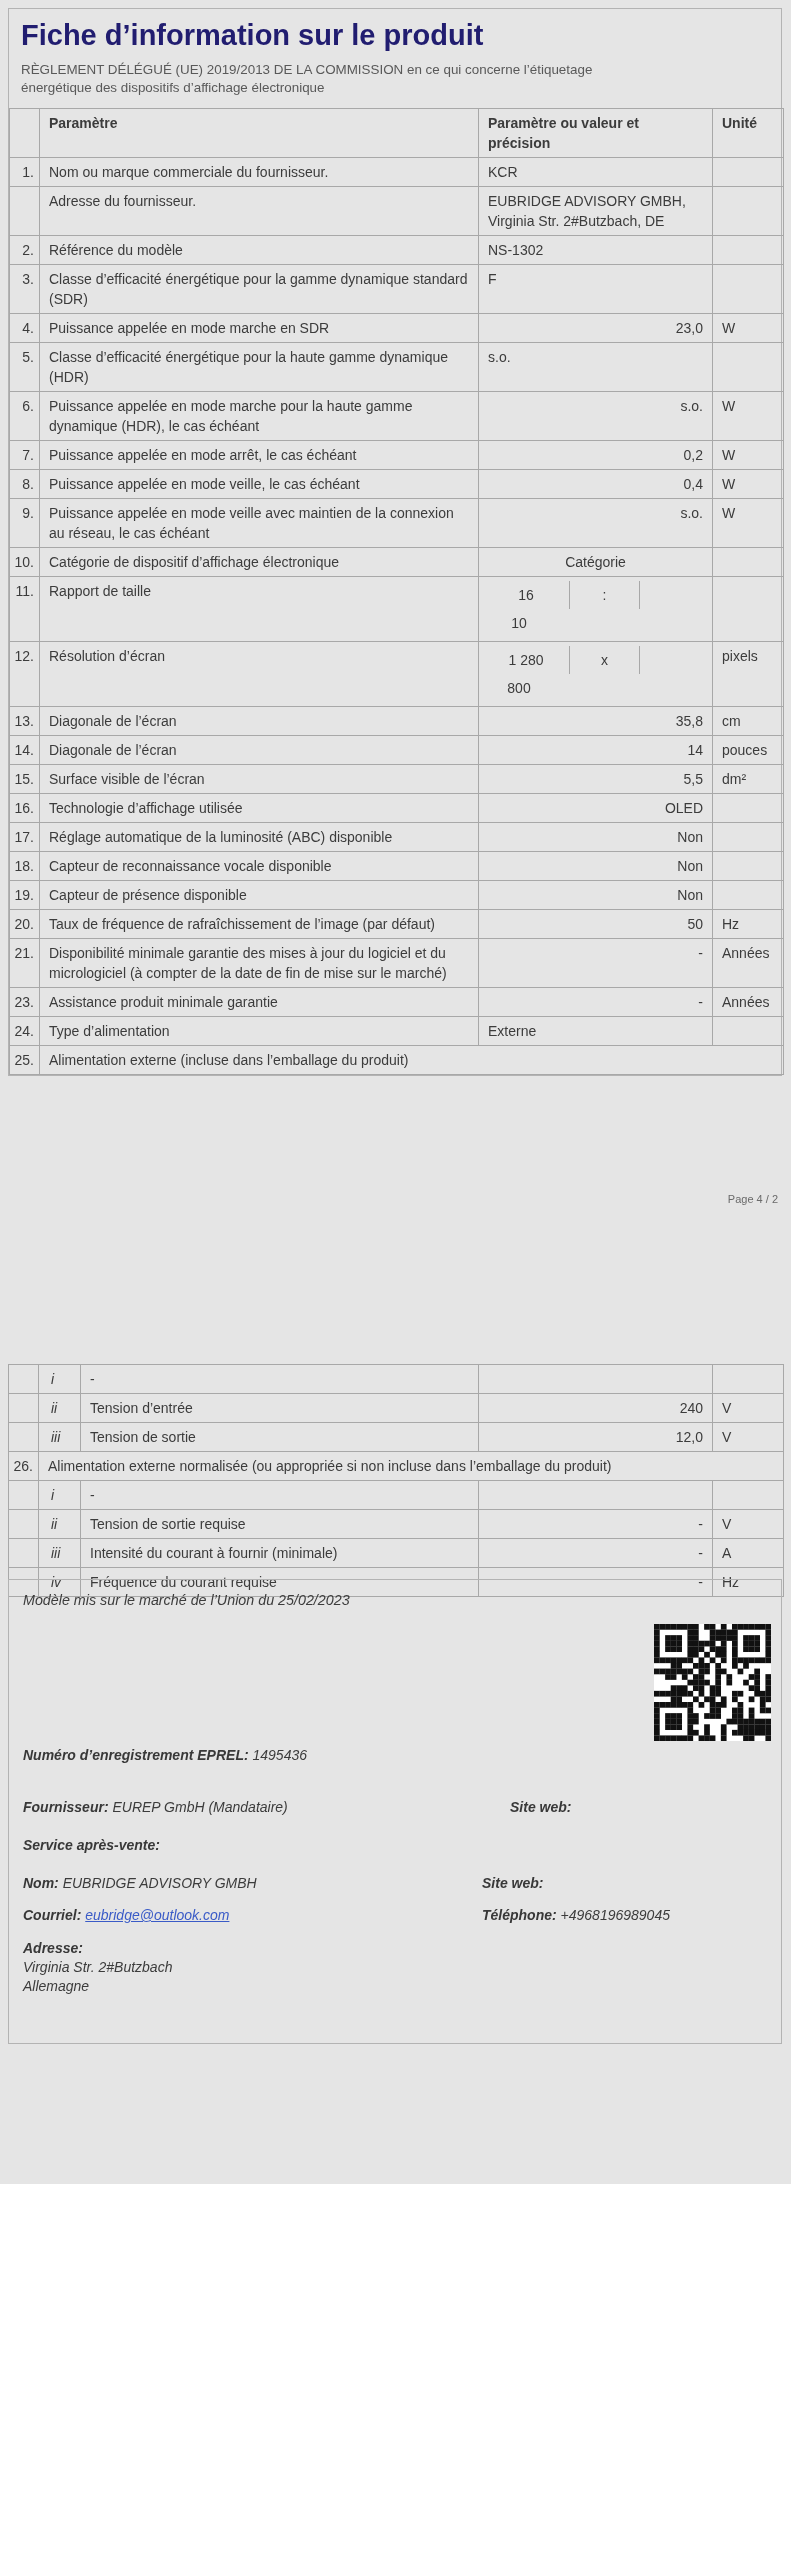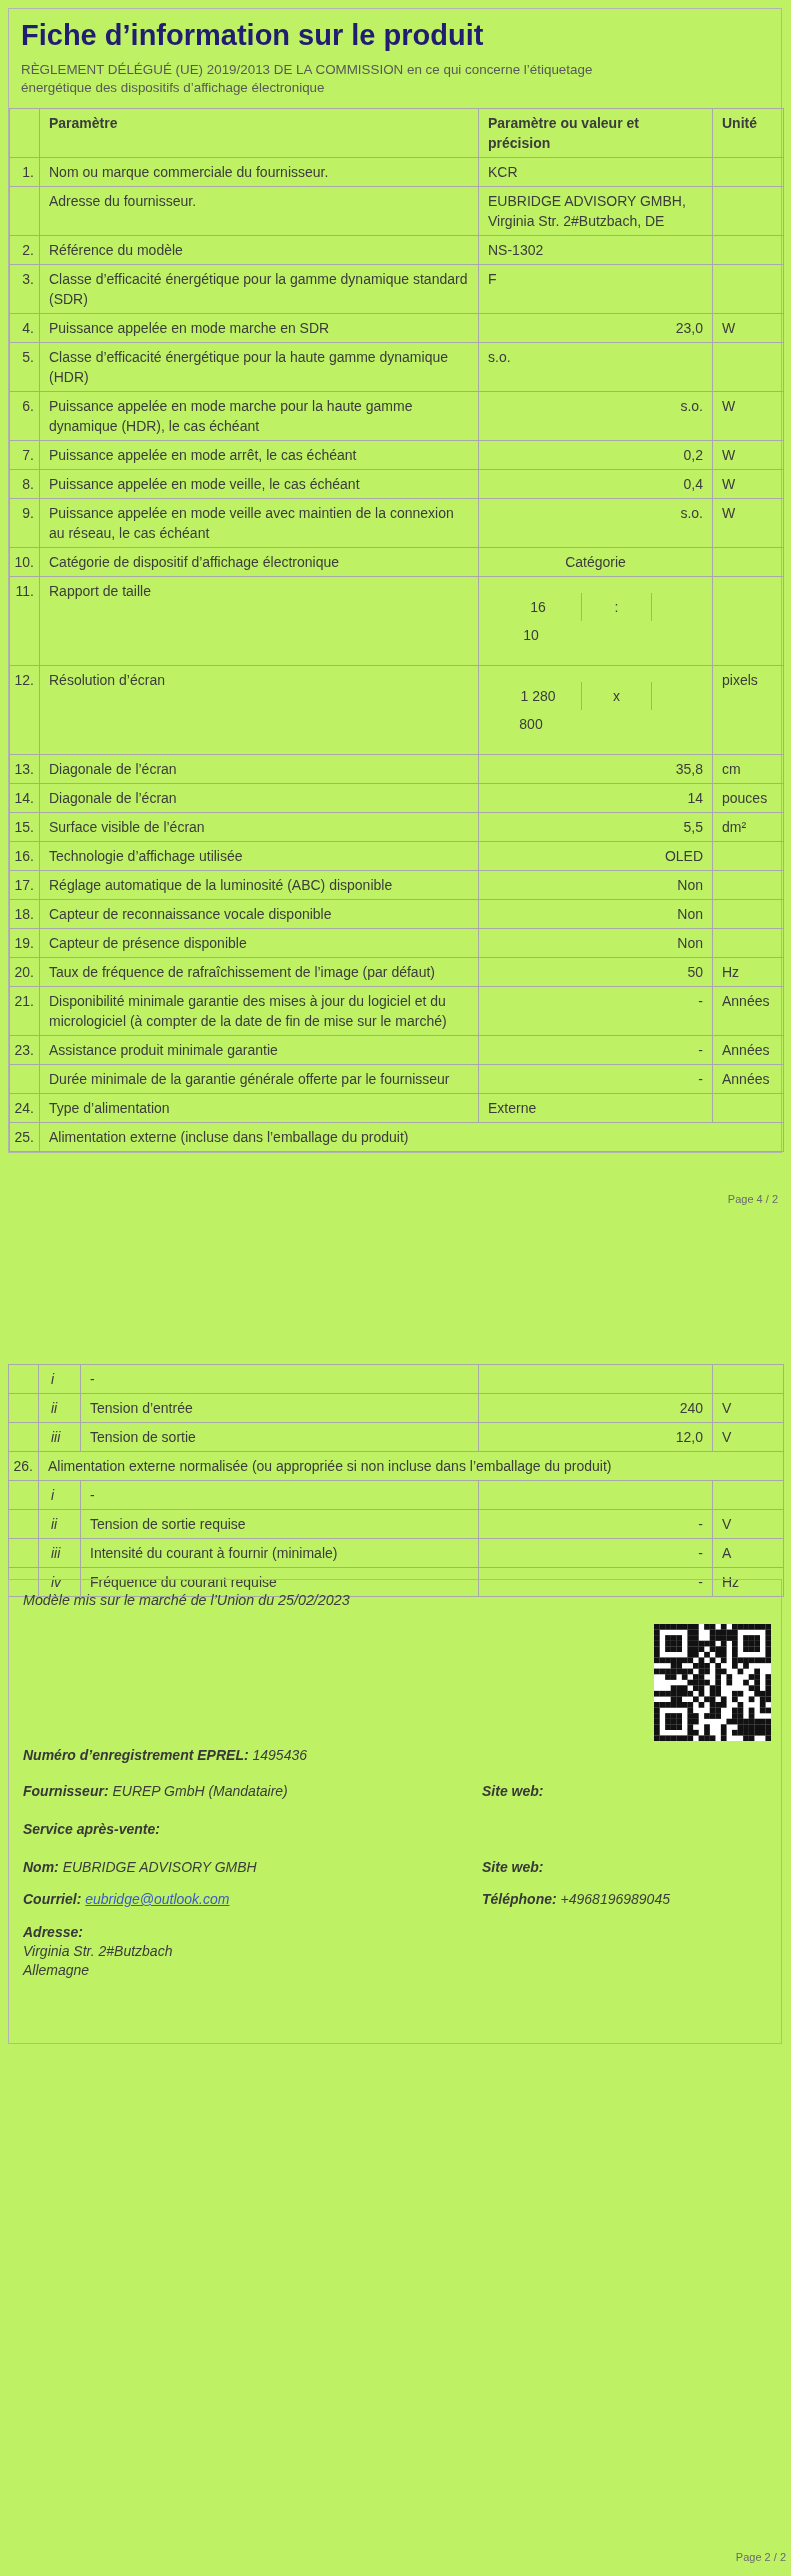--- a/index.html
+++ b/index.html
@@ -1,33 +1,33 @@
 <!DOCTYPE html>
 <html><head>
 <meta charset="utf-8">
 <style>
   html,body{margin:0;padding:0;background:#ffffff;}
-  .canvas{position:relative;width:792px;height:2576px;background:#bef264;
+  .canvas{position:relative;width:792px;height:2184px;background:#e5e5e5;
           font-family:"Liberation Sans",sans-serif;color:#3c3c3c;overflow:hidden;}
 
   
   .page1{position:absolute;left:8px;top:8px;width:774px;border:1px solid #b3b3b3;box-sizing:border-box;}
   .page1-head{padding:8px 14px 10px 12px;}
   .title{font-size:29px;font-weight:bold;color:#211d70;margin:2px 0 9px 0;line-height:1.15;}
   .reg{font-size:13.4px;color:#595959;line-height:1.35;max-width:623px;margin:0;}
 
   table.spec{width:100%;border-collapse:collapse;font-size:14px;table-layout:fixed;}
   .spec th,.spec td{border:1px solid #a8a8a8;padding:4px 9px;vertical-align:top;line-height:20px;
                     overflow:hidden;word-wrap:break-word;}
   .spec th{text-align:left;font-weight:bold;color:#3c3c3c;}
   .spec td{color:#3c3c3c;}
   td.c-num{text-align:right;padding-right:5px;padding-left:2px;}
   td.right{text-align:right;}
   td.center{text-align:center;}
-  td.split{padding:16px;}
+  td.split{padding:4px;}
   td.split .sp{display:inline-block;box-sizing:border-box;text-align:center;padding:4px 0;line-height:20px;vertical-align:top;}
   td.split .sp1{width:86px;}
   td.split .sp2{width:71px;border-left:1px solid #a8a8a8;border-right:1px solid #a8a8a8;}
   td.split .sp3{width:72px;}
   td.roman{font-style:italic;padding-left:12px;}
 
   .pfooter{position:absolute;font-size:11px;color:#6a6a6a;}
   .f1{right:14px;top:1193px;}
   .f2{right:6px;top:2551px;}
 
@@ -37,21 +37,21 @@
   .infobox{position:absolute;left:8px;top:1579px;width:774px;height:465px;border:1px solid #b3b3b3;
            box-sizing:border-box;padding:12px 14px;font-size:14px;font-style:italic;}
   .market{font-size:14.3px;color:#3c3c3c;margin:0;}
   .qr{position:absolute;top:44px;right:10px;width:117px;height:117px;}
   .irow{display:grid;grid-template-columns:459px 1fr;align-items:start;}
   .lbl{font-weight:bold;color:#383838;}
   .val{color:#3c3c3c;}
   a.link{color:#3a5bc7;text-decoration:underline;}
   .linkwrap{display:inline-block;width:230px;word-break:break-all;line-height:19px;}
   .m-eprel{margin-top:139px;}
-  .m-fourn{margin-top:20px;}
+  .m-fourn{margin-top:36px;gap:28px;}
   .m-serv{margin-top:22px;}
   .m-nom{margin-top:22px;}
   .m-mail{margin-top:16px;}
   .m-addr{margin-top:16px;}
   .addr-line{line-height:19px;}
 </style>
 </head>
 <body>
 
 <div class="canvas">
@@ -206,26 +206,20 @@
           </tr>
           <tr>
             <td class="c-num">21.</td>
             <td class="c-label">Disponibilité minimale garantie des mises à jour du logiciel et du micrologiciel (à compter de la date de fin de mise sur le marché)</td>
             <td class="right">-</td>
             <td class="c-unit">Années</td>
           </tr>
           <tr>
             <td class="c-num">23.</td>
             <td class="c-label">Assistance produit minimale garantie</td>
-            <td class="right">-</td>
-            <td class="c-unit">Années</td>
-          </tr>
-          <tr>
-            <td class="c-num"></td>
-            <td class="c-label">Durée minimale de la garantie générale offerte par le fournisseur</td>
             <td class="right">-</td>
             <td class="c-unit">Années</td>
           </tr>
           <tr>
             <td class="c-num">24.</td>
             <td class="c-label">Type d’alimentation</td>
             <td class="left">Externe</td>
             <td class="c-unit"></td>
           </tr>
           <tr>

